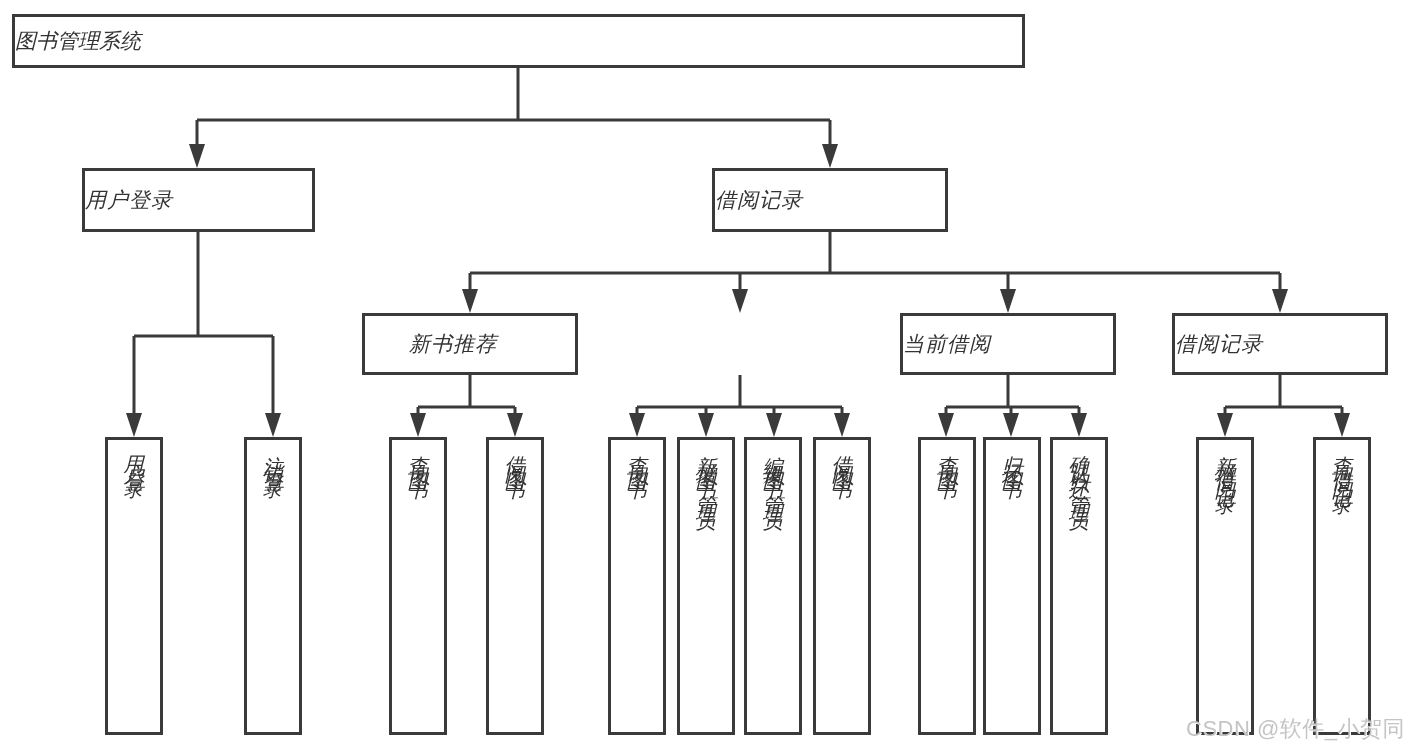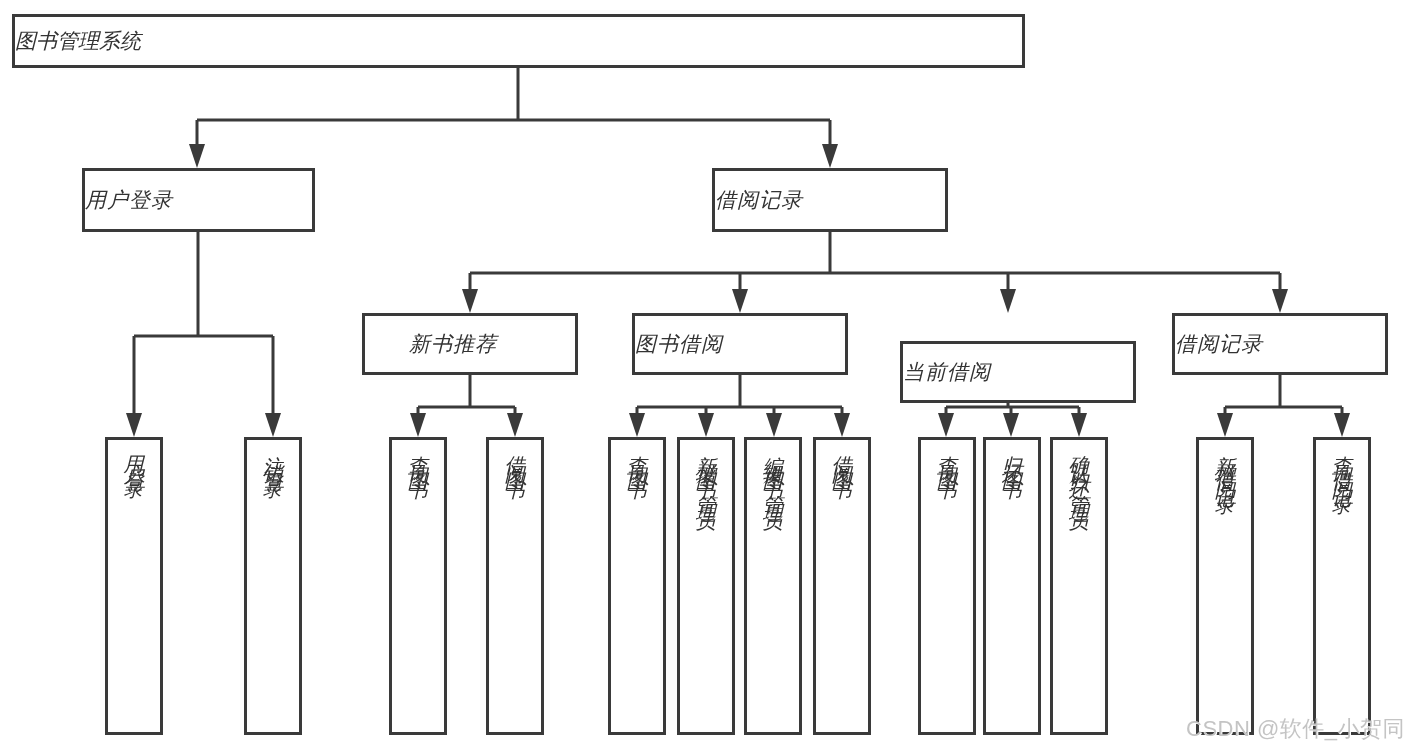--- a/index.html
+++ b/index.html
@@ -90,24 +90,21 @@
   <div class="node hnode" style="left:82px;top:168px;width:233px;height:64px;">
     <span>用户登录</span>
   </div>
   <div class="node hnode" style="left:712px;top:168px;width:236px;height:64px;">
     <span>借阅记录</span>
   </div>
 
   <div class="node hnode" style="left:362px;top:313px;width:216px;height:62px;padding-left:44px;">
     <span>新书推荐</span>
   </div>
-  <div class="node hnode" style="left:632px;top:313px;width:216px;height:62px;">
-    <span>图书借阅</span>
-  </div>
-  <div class="node hnode" style="left:900px;top:313px;width:236px;height:62px;margin-top:28px;">
+  <div class="node hnode" style="left:900px;top:313px;width:216px;height:62px;">
     <span>当前借阅</span>
   </div>
   <div class="node hnode" style="left:1172px;top:313px;width:216px;height:62px;">
     <span>借阅记录</span>
   </div>
 
   <div class="node leaf" style="left:105px;top:437px;width:58px;height:298px;">用户登录</div>
   <div class="node leaf" style="left:244px;top:437px;width:58px;height:298px;">注销登录</div>
 
   <div class="node leaf" style="left:389px;top:437px;width:58px;height:298px;">查询图书</div>

